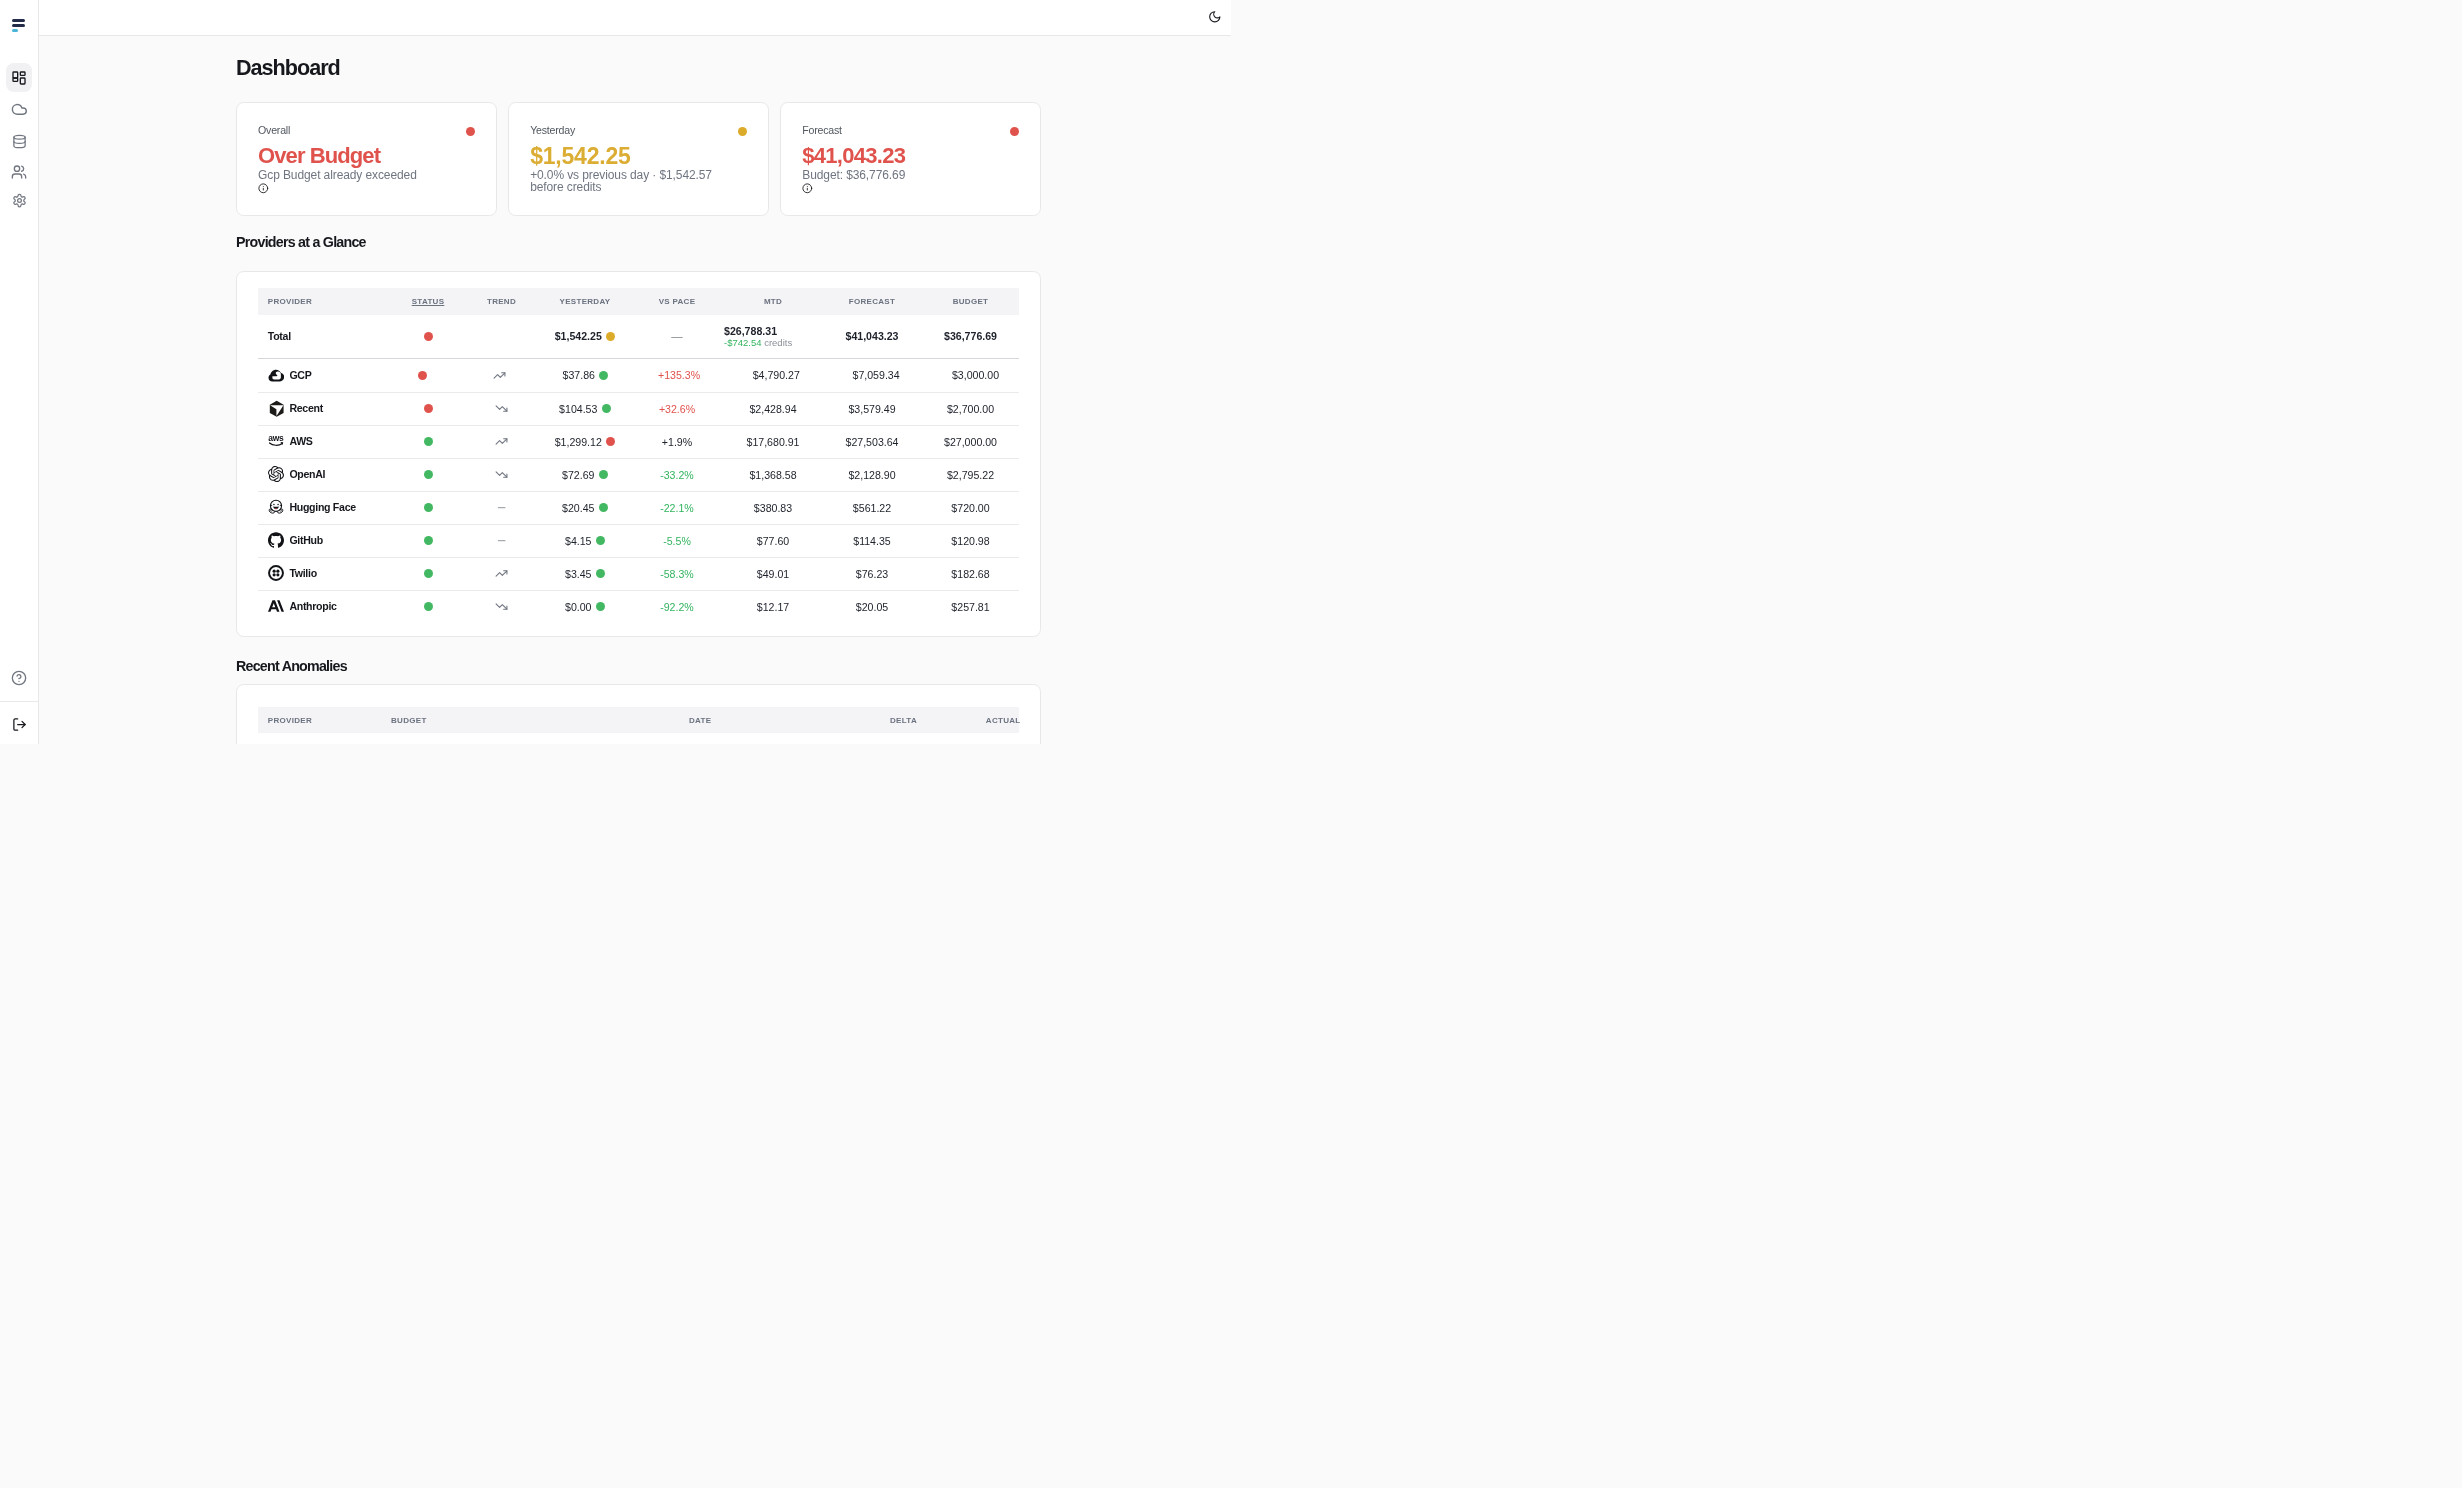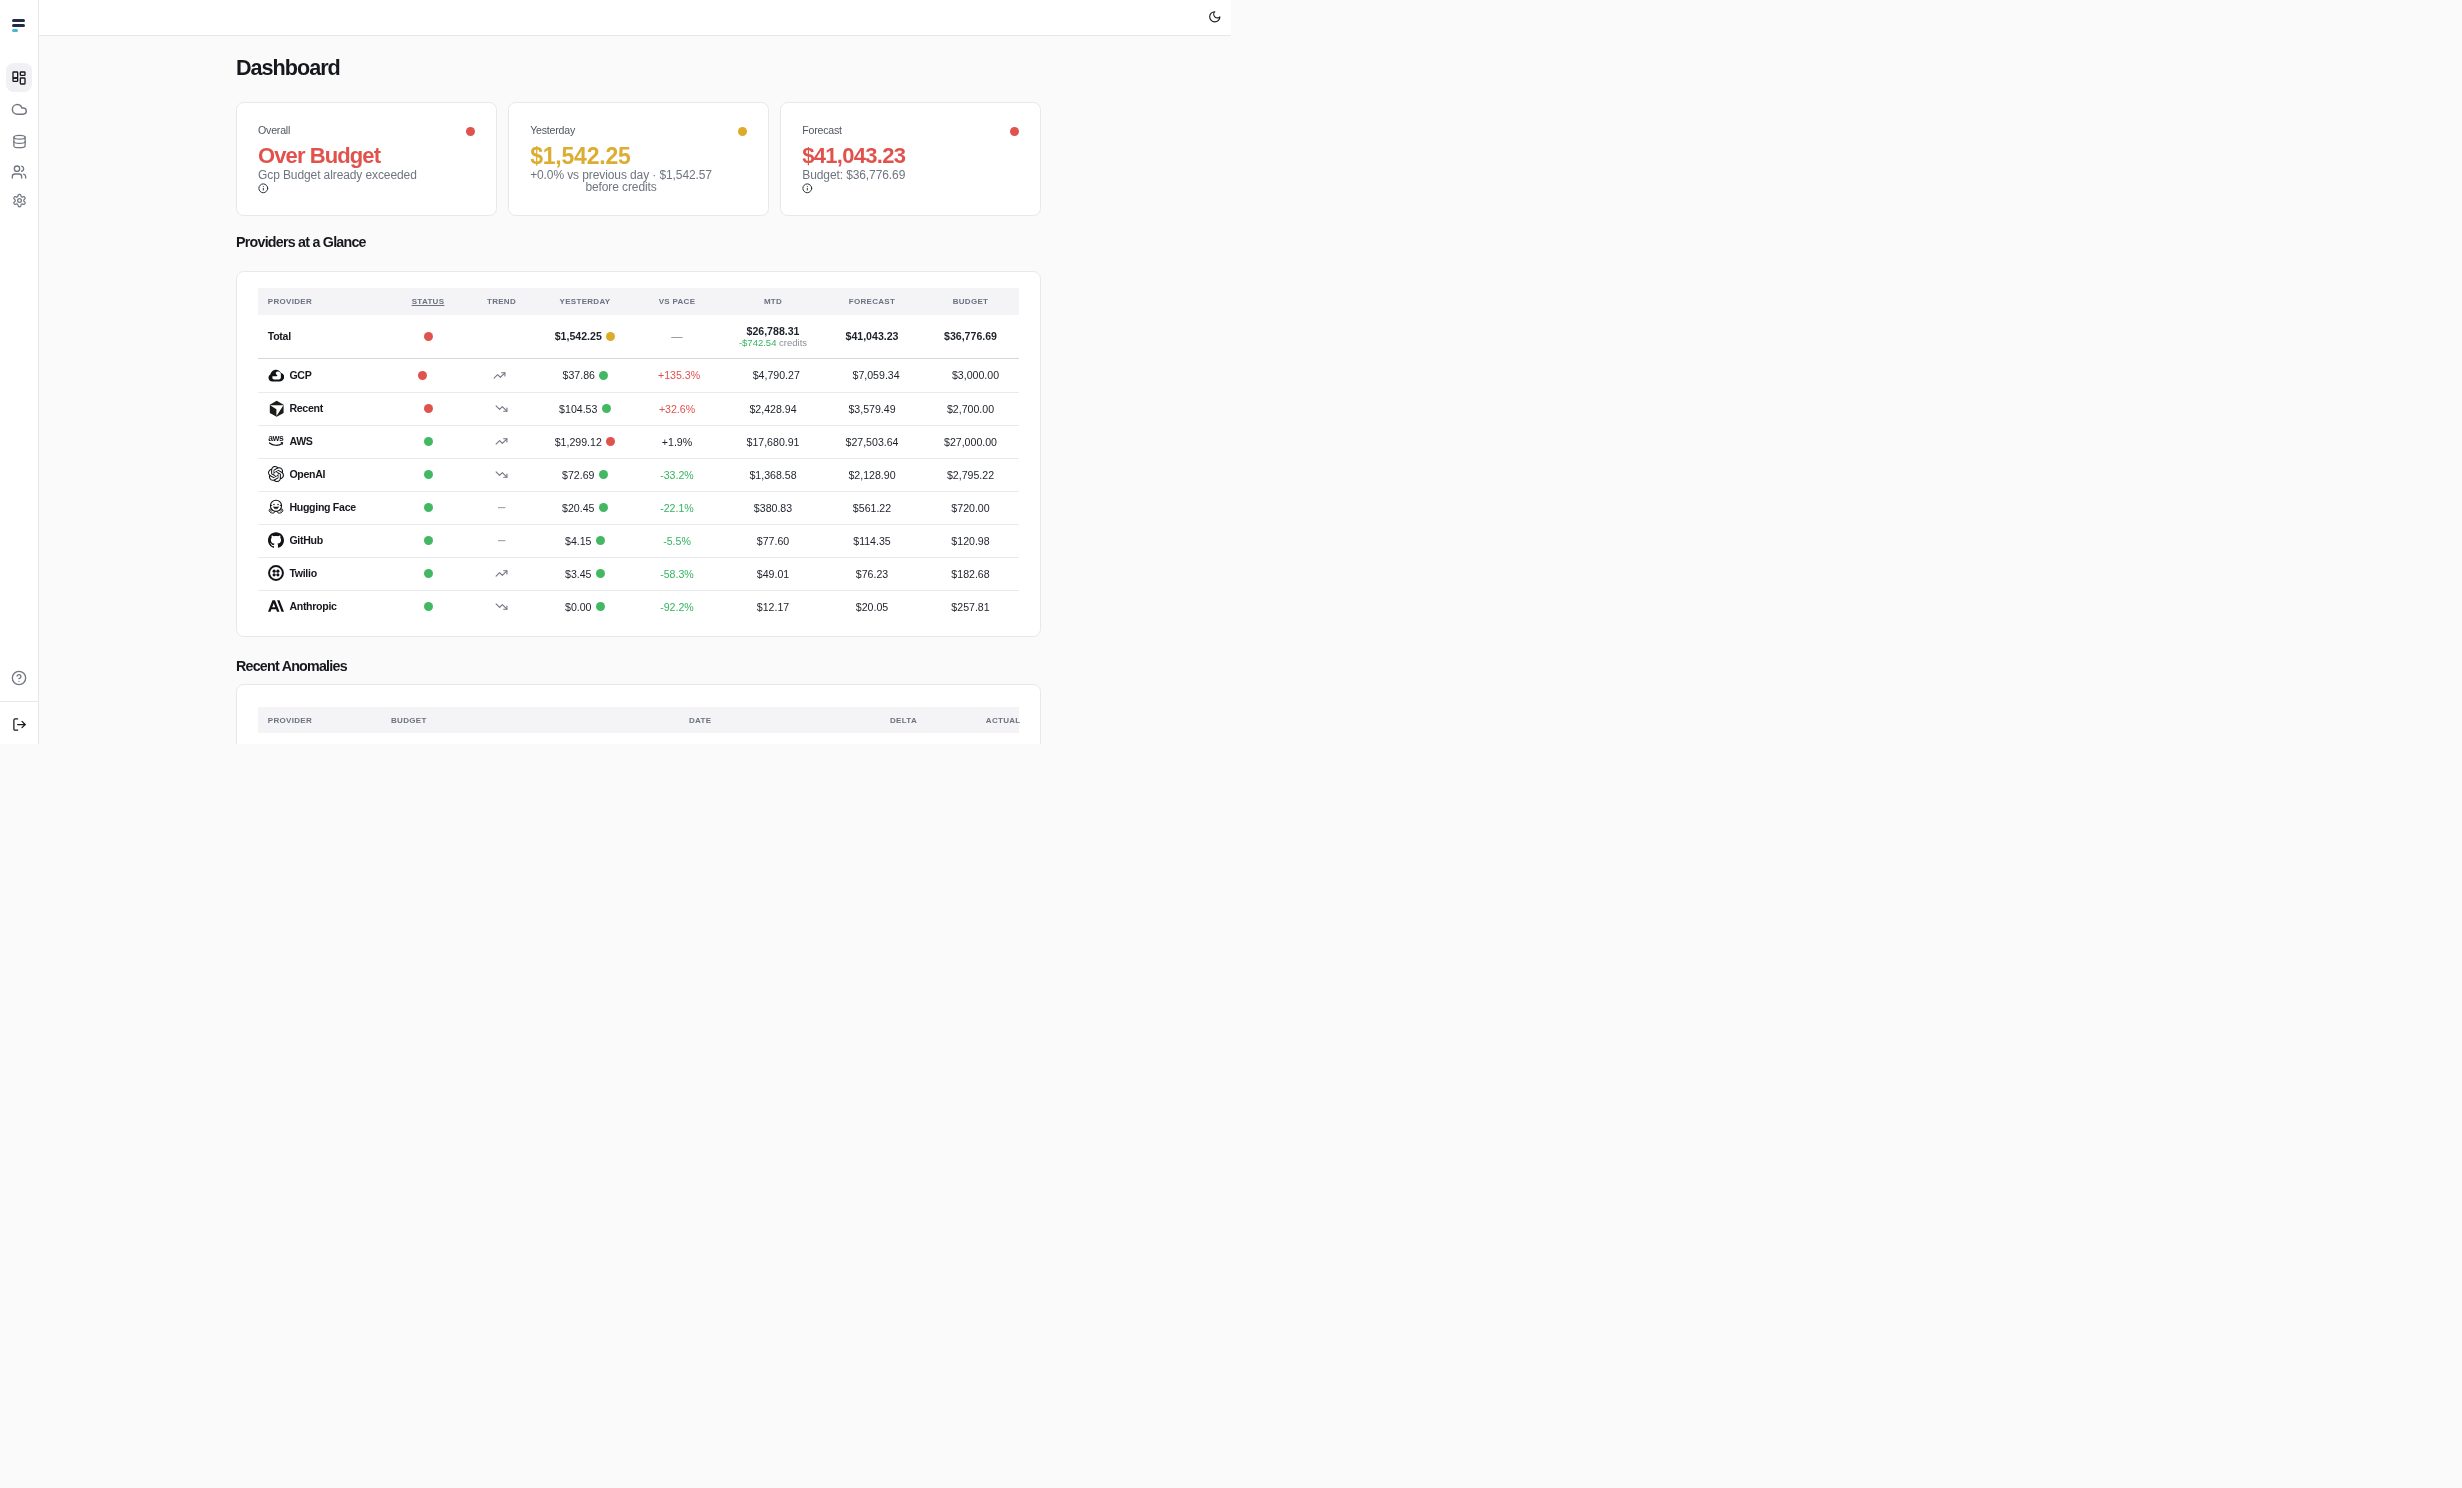--- a/index.html
+++ b/index.html
@@ -17,21 +17,21 @@
   .navitem svg { display:block; }
 
   
   #tb { position:absolute; left:39px; top:0; right:0; height:36px; background:#fff; border-bottom:0.8px solid #e7e8ea; }
   #moon { position:absolute; right:9.8px; top:9.8px; }
 
   
   #main { position:absolute; left:236px; top:0; width:805px; }
   h1 { position:absolute; top:55px; left:0; font-size:21.6px; font-weight:700; color:#16181d; letter-spacing:-1px; }
   .cards { position:absolute; top:102px; left:0; width:805px; height:114px; display:flex; gap:11.4px; }
-  .card { flex:1 1 0; background:#fff; border:0.8px solid #e7e8ea; border-radius:7.6px; position:relative;text-align:center; }
+  .card { flex:1 1 0; background:#fff; border:0.8px solid #e7e8ea; border-radius:7.6px; position:relative; }
   .card .ttl { position:absolute; left:21px; top:21px; font-size:10.6px; color:#51565f; letter-spacing:-0.2px; }
   .card .dot { position:absolute; right:21px; top:24px; width:9px; height:9px; border-radius:50%; }
   .card .val { position:absolute; left:21px; top:40px; font-size:22px; font-weight:700; letter-spacing:-0.7px; white-space:nowrap; }
   .card .sub { position:absolute; left:21px; top:67px; font-size:12px; color:#6f7580; line-height:11.7px; white-space:nowrap; letter-spacing:-0.1px; }
   .card .info { position:absolute; left:21px; top:80px; }
   .red { color:#e0524c; } .bg-red { background:#e0524c; }
   .amber { color:#dcad33; } .bg-amber { background:#ddab2a; }
   .green { color:#33b45f; } .bg-green { background:#43b862; }
 
   h2 { font-size:15px; font-weight:700; color:#16181d; position:absolute; left:0; letter-spacing:-0.8px; transform:scaleX(0.95); transform-origin:left; }
@@ -51,21 +51,21 @@
   .c2 { width:70px;text-decoration:underline; } .c3 { width:77px; } .c4 { width:90px; } .c5 { width:94px; }
   .c6 { width:98px; } .c7 { width:100px; } .c8 { width:97px; }
   .c2,.c3,.c4,.c5,.c6,.c7,.c8 { text-align:center; display:flex; align-items:center; justify-content:center; }
   .b { font-weight:700; }
   .pname { font-weight:700; color:#16181d; letter-spacing:-0.3px; }
   .picon { width:17.4px; height:17.4px; display:flex; align-items:center; justify-content:flex-start; margin-right:4.2px; }
   .sdot { width:9px; height:9px; border-radius:50%; display:inline-block; }
   .ydot { width:9px; height:9px; border-radius:50%; display:inline-block; margin-left:4.5px; }
   .mtd2 { font-size:9.5px; margin-top:0; }
   .mtd2 .cr { color:#8a9097; }
-  .stack { display:flex; flex-direction:column; align-items:center; justify-content:center; }
+  .stack { display:flex; flex-direction:column; align-items:flex-start; justify-content:center; }
   .tdash { color:#7c828c; font-size:11.4px; }
 
   
   .ah { display:flex; height:26px; background:#f4f4f6; align-items:center; font-size:8px; font-weight:700; color:#6b7280; letter-spacing:0.3px; }
   .a1 { width:133px; padding-left:9.8px; }
   .a2 { width:298px; }
   .a3 { width:182px; }
   .a4 { width:46px; text-align:right; }
   .a5 { flex:1; text-align:right; margin-right:-1.5px; }
   .arow { display:flex; height:33px; align-items:center; font-size:10.6px; }

